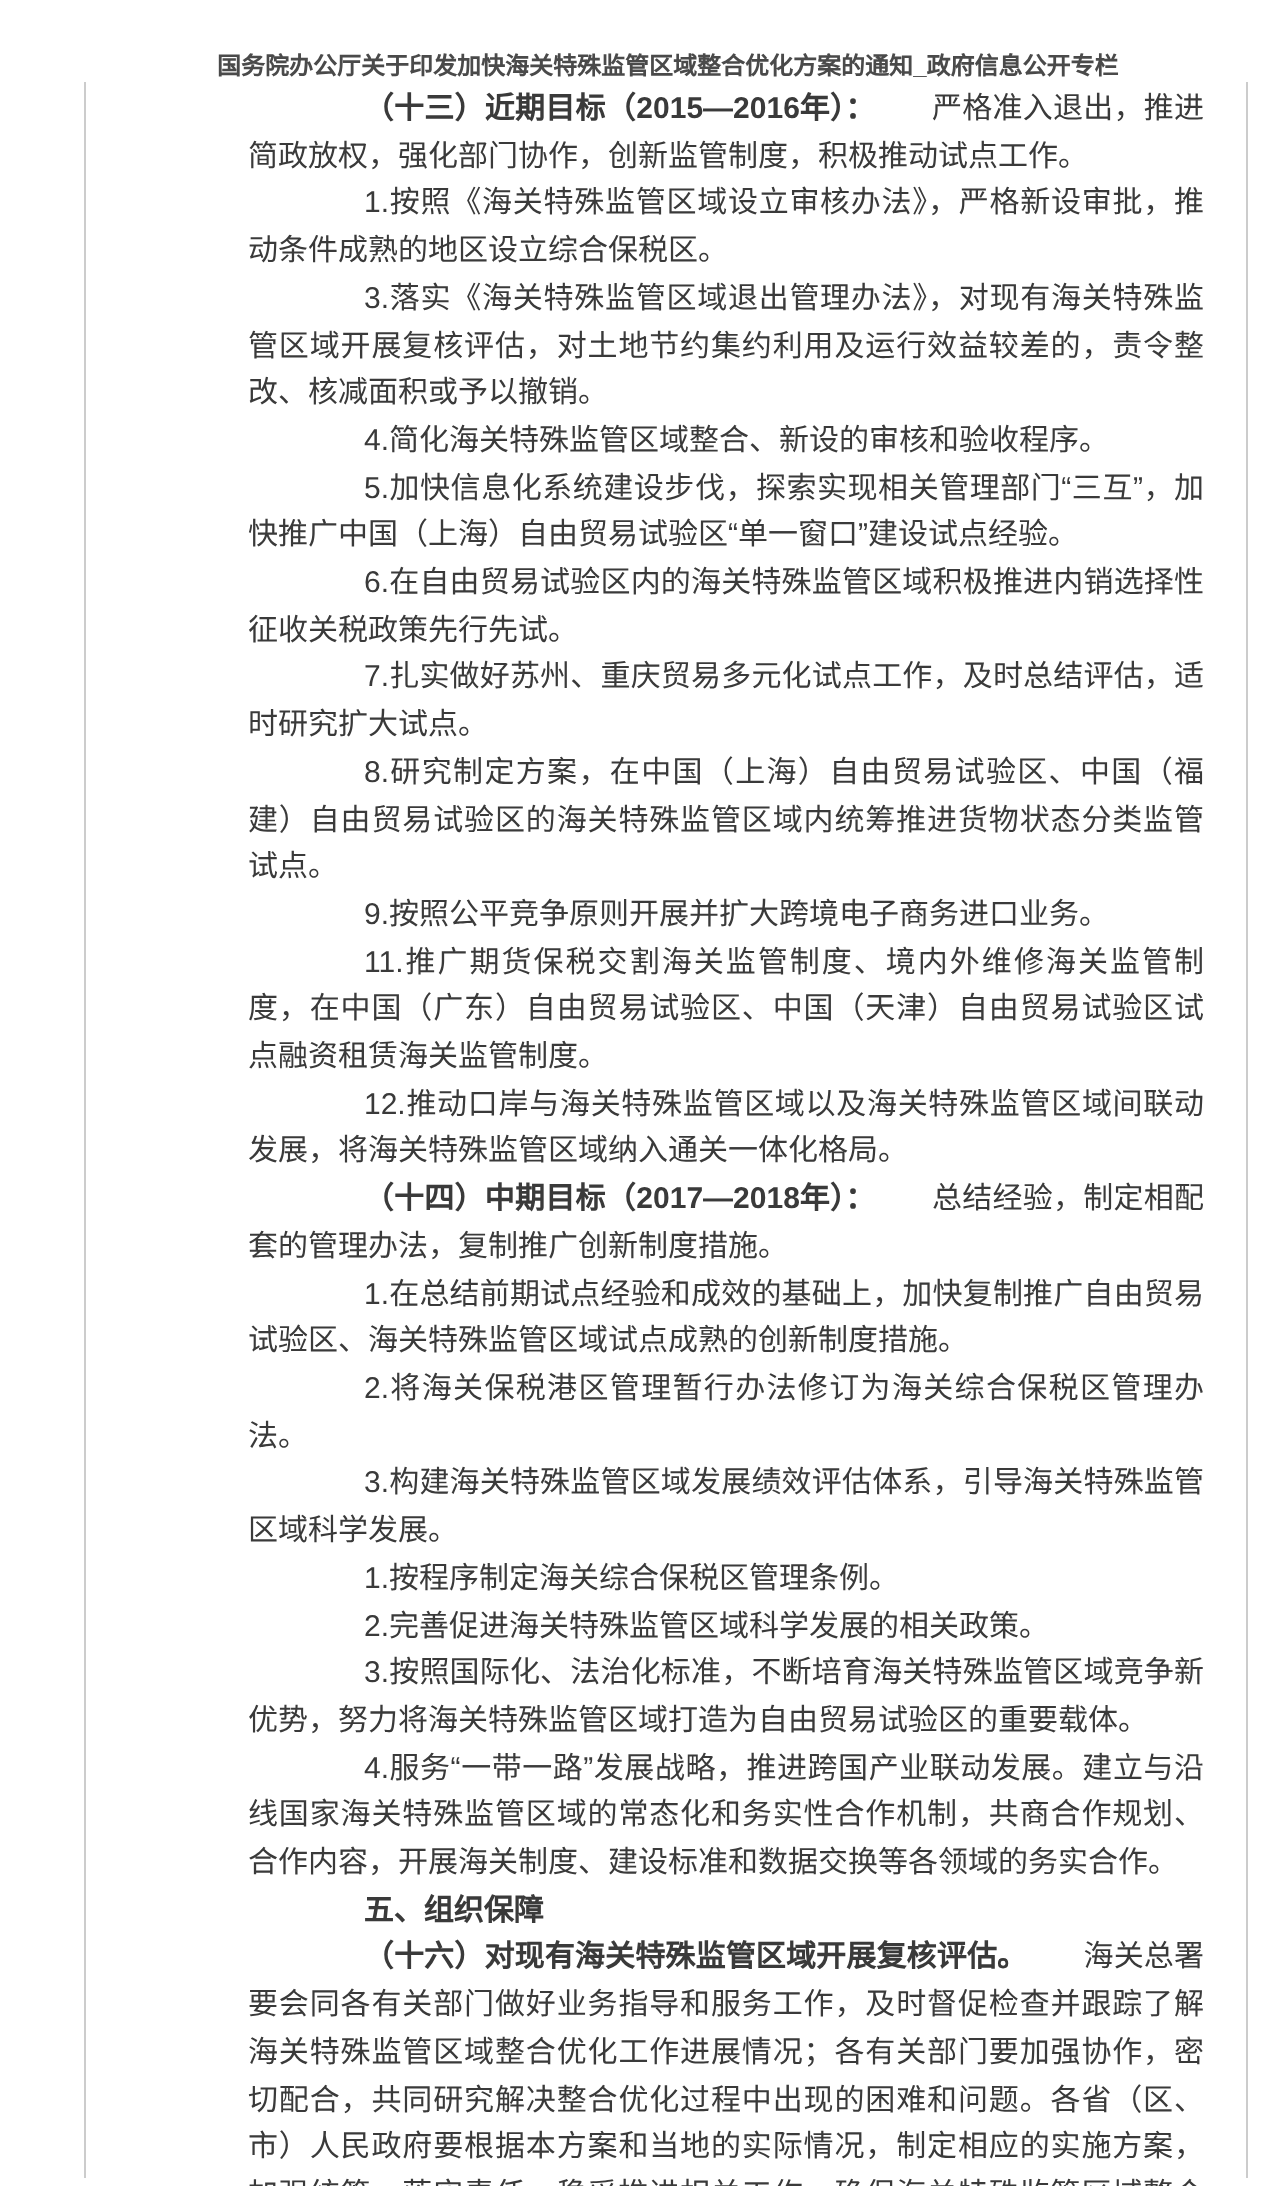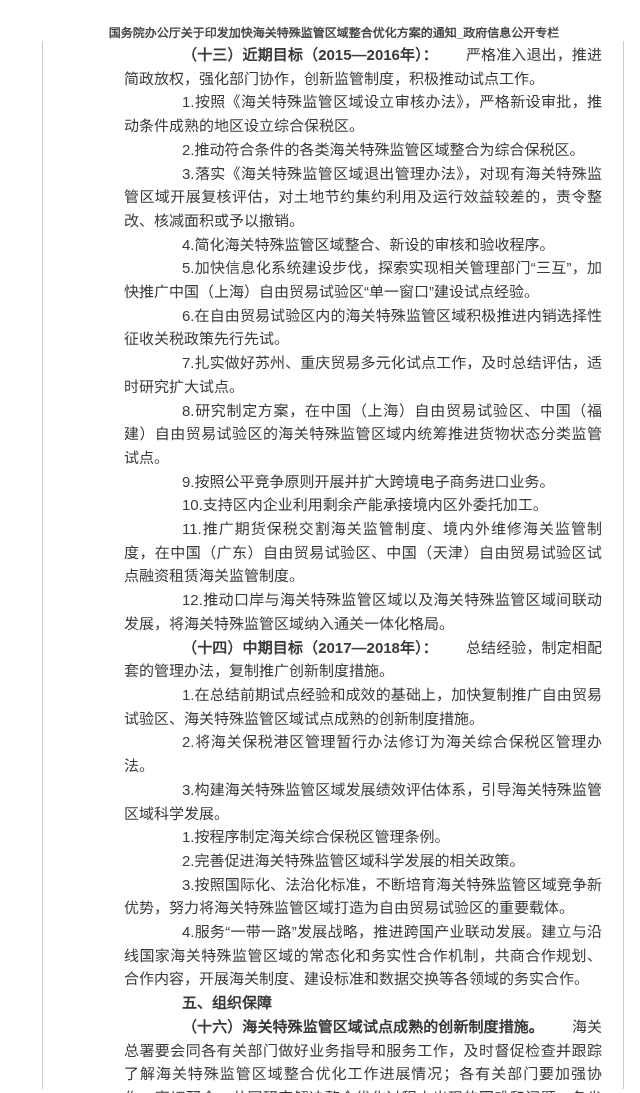--- a/index.html
+++ b/index.html
@@ -46,37 +46,35 @@
 </head>
 <body style="--title-color: #4a4a4a; --text-color: #3a3a3a; --border-color: #cccccc; --divider-color: #999999;">
 
 <div class="page">
   <div class="doc-title">国务院办公厅关于印发加快海关特殊监管区域整合优化方案的通知_政府信息公开专栏</div>
 
   <div class="content-panel">
     <div id="paragraphs">
         <p class="para"><span class="lead">（十三）近期目标（2015—2016年）：</span><span>严格准入退出，推进简政放权，强化部门协作，创新监管制度，积极推动试点工作。</span></p>
         <p class="para"><span>1.按照《海关特殊监管区域设立审核办法》，严格新设审批，推动条件成熟的地区设立综合保税区。</span></p>
-        <p class="para"><span>2.推动符合条件的各类海关特殊监管区域整合为综合保税区。</span></p>
         <p class="para"><span>3.落实《海关特殊监管区域退出管理办法》，对现有海关特殊监管区域开展复核评估，对土地节约集约利用及运行效益较差的，责令整改、核减面积或予以撤销。</span></p>
         <p class="para"><span>4.简化海关特殊监管区域整合、新设的审核和验收程序。</span></p>
         <p class="para"><span>5.加快信息化系统建设步伐，探索实现相关管理部门“三互”，加快推广中国（上海）自由贸易试验区“单一窗口”建设试点经验。</span></p>
         <p class="para"><span>6.在自由贸易试验区内的海关特殊监管区域积极推进内销选择性征收关税政策先行先试。</span></p>
         <p class="para"><span>7.扎实做好苏州、重庆贸易多元化试点工作，及时总结评估，适时研究扩大试点。</span></p>
         <p class="para"><span>8.研究制定方案，在中国（上海）自由贸易试验区、中国（福建）自由贸易试验区的海关特殊监管区域内统筹推进货物状态分类监管试点。</span></p>
         <p class="para"><span>9.按照公平竞争原则开展并扩大跨境电子商务进口业务。</span></p>
-        <p class="para"><span>10.支持区内企业利用剩余产能承接境内区外委托加工。</span></p>
         <p class="para"><span>11.推广期货保税交割海关监管制度、境内外维修海关监管制度，在中国（广东）自由贸易试验区、中国（天津）自由贸易试验区试点融资租赁海关监管制度。</span></p>
         <p class="para"><span>12.推动口岸与海关特殊监管区域以及海关特殊监管区域间联动发展，将海关特殊监管区域纳入通关一体化格局。</span></p>
         <p class="para"><span class="lead">（十四）中期目标（2017—2018年）：</span><span>总结经验，制定相配套的管理办法，复制推广创新制度措施。</span></p>
         <p class="para"><span>1.在总结前期试点经验和成效的基础上，加快复制推广自由贸易试验区、海关特殊监管区域试点成熟的创新制度措施。</span></p>
         <p class="para"><span>2.将海关保税港区管理暂行办法修订为海关综合保税区管理办法。</span></p>
         <p class="para"><span>3.构建海关特殊监管区域发展绩效评估体系，引导海关特殊监管区域科学发展。</span></p>
         <p class="para"><span>1.按程序制定海关综合保税区管理条例。</span></p>
         <p class="para"><span>2.完善促进海关特殊监管区域科学发展的相关政策。</span></p>
         <p class="para"><span>3.按照国际化、法治化标准，不断培育海关特殊监管区域竞争新优势，努力将海关特殊监管区域打造为自由贸易试验区的重要载体。</span></p>
         <p class="para"><span>4.服务“一带一路”发展战略，推进跨国产业联动发展。建立与沿线国家海关特殊监管区域的常态化和务实性合作机制，共商合作规划、合作内容，开展海关制度、建设标准和数据交换等各领域的务实合作。</span></p>
         <p class="para heading"><span>五、组织保障</span></p>
-        <p class="para"><span class="lead">（十六）海关特殊监管区域试点成熟的创新制度措施。</span><span>海关总署要会同各有关部门做好业务指导和服务工作，及时督促检查并跟踪了解海关特殊监管区域整合优化工作进展情况；各有关部门要加强协作，密切配合，共同研究解决整合优化过程中出现的困难和问题。各省（区、市）人民政府要根据本方案和当地的实际情况，制定相应的实施方案，加强统筹，落实责任，稳妥推进相关工作，确保海关特殊监管区域整合优化取得实效。</span></p>
+        <p class="para"><span class="lead">（十六）对现有海关特殊监管区域开展复核评估。</span><span>海关总署要会同各有关部门做好业务指导和服务工作，及时督促检查并跟踪了解海关特殊监管区域整合优化工作进展情况；各有关部门要加强协作，密切配合，共同研究解决整合优化过程中出现的困难和问题。各省（区、市）人民政府要根据本方案和当地的实际情况，制定相应的实施方案，加强统筹，落实责任，稳妥推进相关工作，确保海关特殊监管区域整合优化取得实效。</span></p>
       </div>
 
   </div>
 </div>
 
 </body></html>

